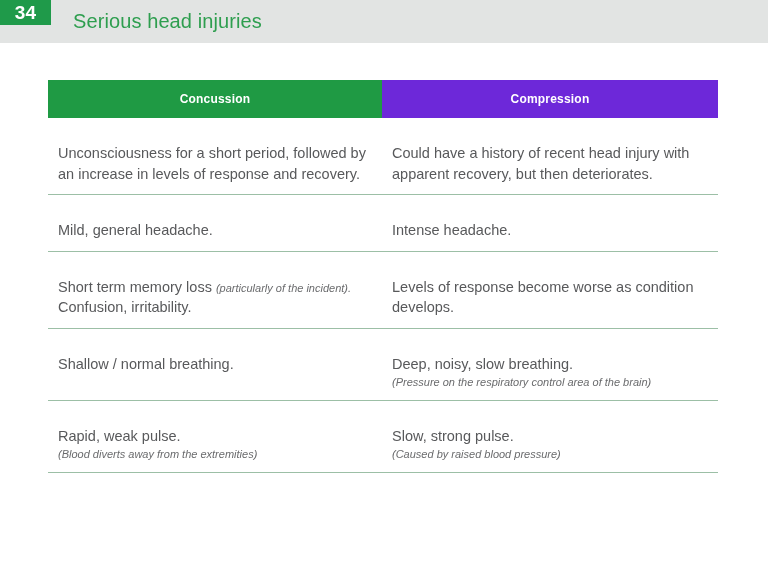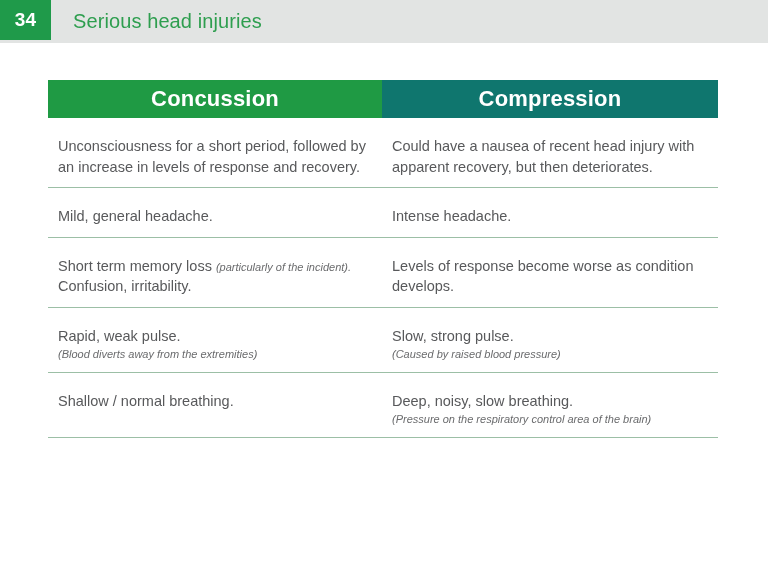--- a/index.html
+++ b/index.html
@@ -18,21 +18,21 @@
   .slide-header {
     position: relative;
     width: 768px;
     height: 43px;
     background: #e2e4e3;
     display: flex;
     align-items: stretch;
   }
   .slide-number-box {
     width: 51px;
-    height: 40px;
+    height: 25px;
     background: #1f9a4a;
     color: #ffffff;
     font-size: 19px;
     font-weight: bold;
     display: flex;
     align-items: center;
     justify-content: center;
     flex: 0 0 auto;
     letter-spacing: 0.3px;
   }
@@ -55,33 +55,33 @@
     width: 670px;
   }
   table.compare {
     border-collapse: collapse;
     width: 670px;
     table-layout: fixed;
   }
   table.compare th {
     height: 38px;
     color: #ffffff;
-    font-size: 22px;
+    font-size: 12px;
     font-weight: bold;
     text-align: center;
     vertical-align: middle;
     padding: 0;
     letter-spacing: 0.2px;
   }
   th.head-concussion { background: #1f9a44; width: 334px; }
-  th.head-compression { background: #0f766e; width: 336px; }
+  th.head-compression { background: #6d28d9; width: 336px; }
 
   table.compare td {
     vertical-align: top;
-    padding: 18px 14px 10px 10px;
+    padding: 25px 14px 10px 10px;
     border-bottom: 1px solid #9cbfa6;
     color: #58595b;
     font-size: 14.5px;
     line-height: 1.42;
     margin-top: 8px;
   }
   table.compare tr.row-last td {
     border-bottom: none;
   }
   .note {
@@ -114,21 +114,21 @@
         <th class="head-compression">Compression</th>
       </tr>
     </thead>
     <tbody>
 
       <tr>
         <td>
           <span>Unconsciousness for a short period, followed by an increase in levels of response and recovery.</span>
         </td>
         <td>
-          <span>Could have a nausea of recent head injury with apparent recovery, but then deteriorates.</span>
+          <span>Could have a history of recent head injury with apparent recovery, but then deteriorates.</span>
         </td>
       </tr>
 
       <tr>
         <td>
           <span>Mild, general headache.</span>
         </td>
         <td>
           <span>Intense headache.</span>
         </td>
@@ -141,36 +141,36 @@
           <span>Confusion, irritability.</span>
         </td>
         <td>
           <span>Levels of response become worse as condition develops.</span>
         </td>
       </tr>
 
 
       <tr>
         <td>
+          <span>Shallow / normal breathing.</span>
+        </td>
+        <td>
+          <span>Deep, noisy, slow breathing.</span>
+          <span class="note-block">(Pressure on the respiratory control area of the brain)</span>
+        </td>
+      </tr>
+
+      <tr>
+        <td>
           <span>Rapid, weak pulse.</span>
           <span class="note-block">(Blood diverts away from the extremities)</span>
         </td>
         <td>
           <span>Slow, strong pulse.</span>
           <span class="note-block">(Caused by raised blood pressure)</span>
-        </td>
-      </tr>
-
-      <tr>
-        <td>
-          <span>Shallow / normal breathing.</span>
-        </td>
-        <td>
-          <span>Deep, noisy, slow breathing.</span>
-          <span class="note-block">(Pressure on the respiratory control area of the brain)</span>
         </td>
       </tr>
 
 
 
     </tbody>
   </table>
 </div>
 
 </body></html>

